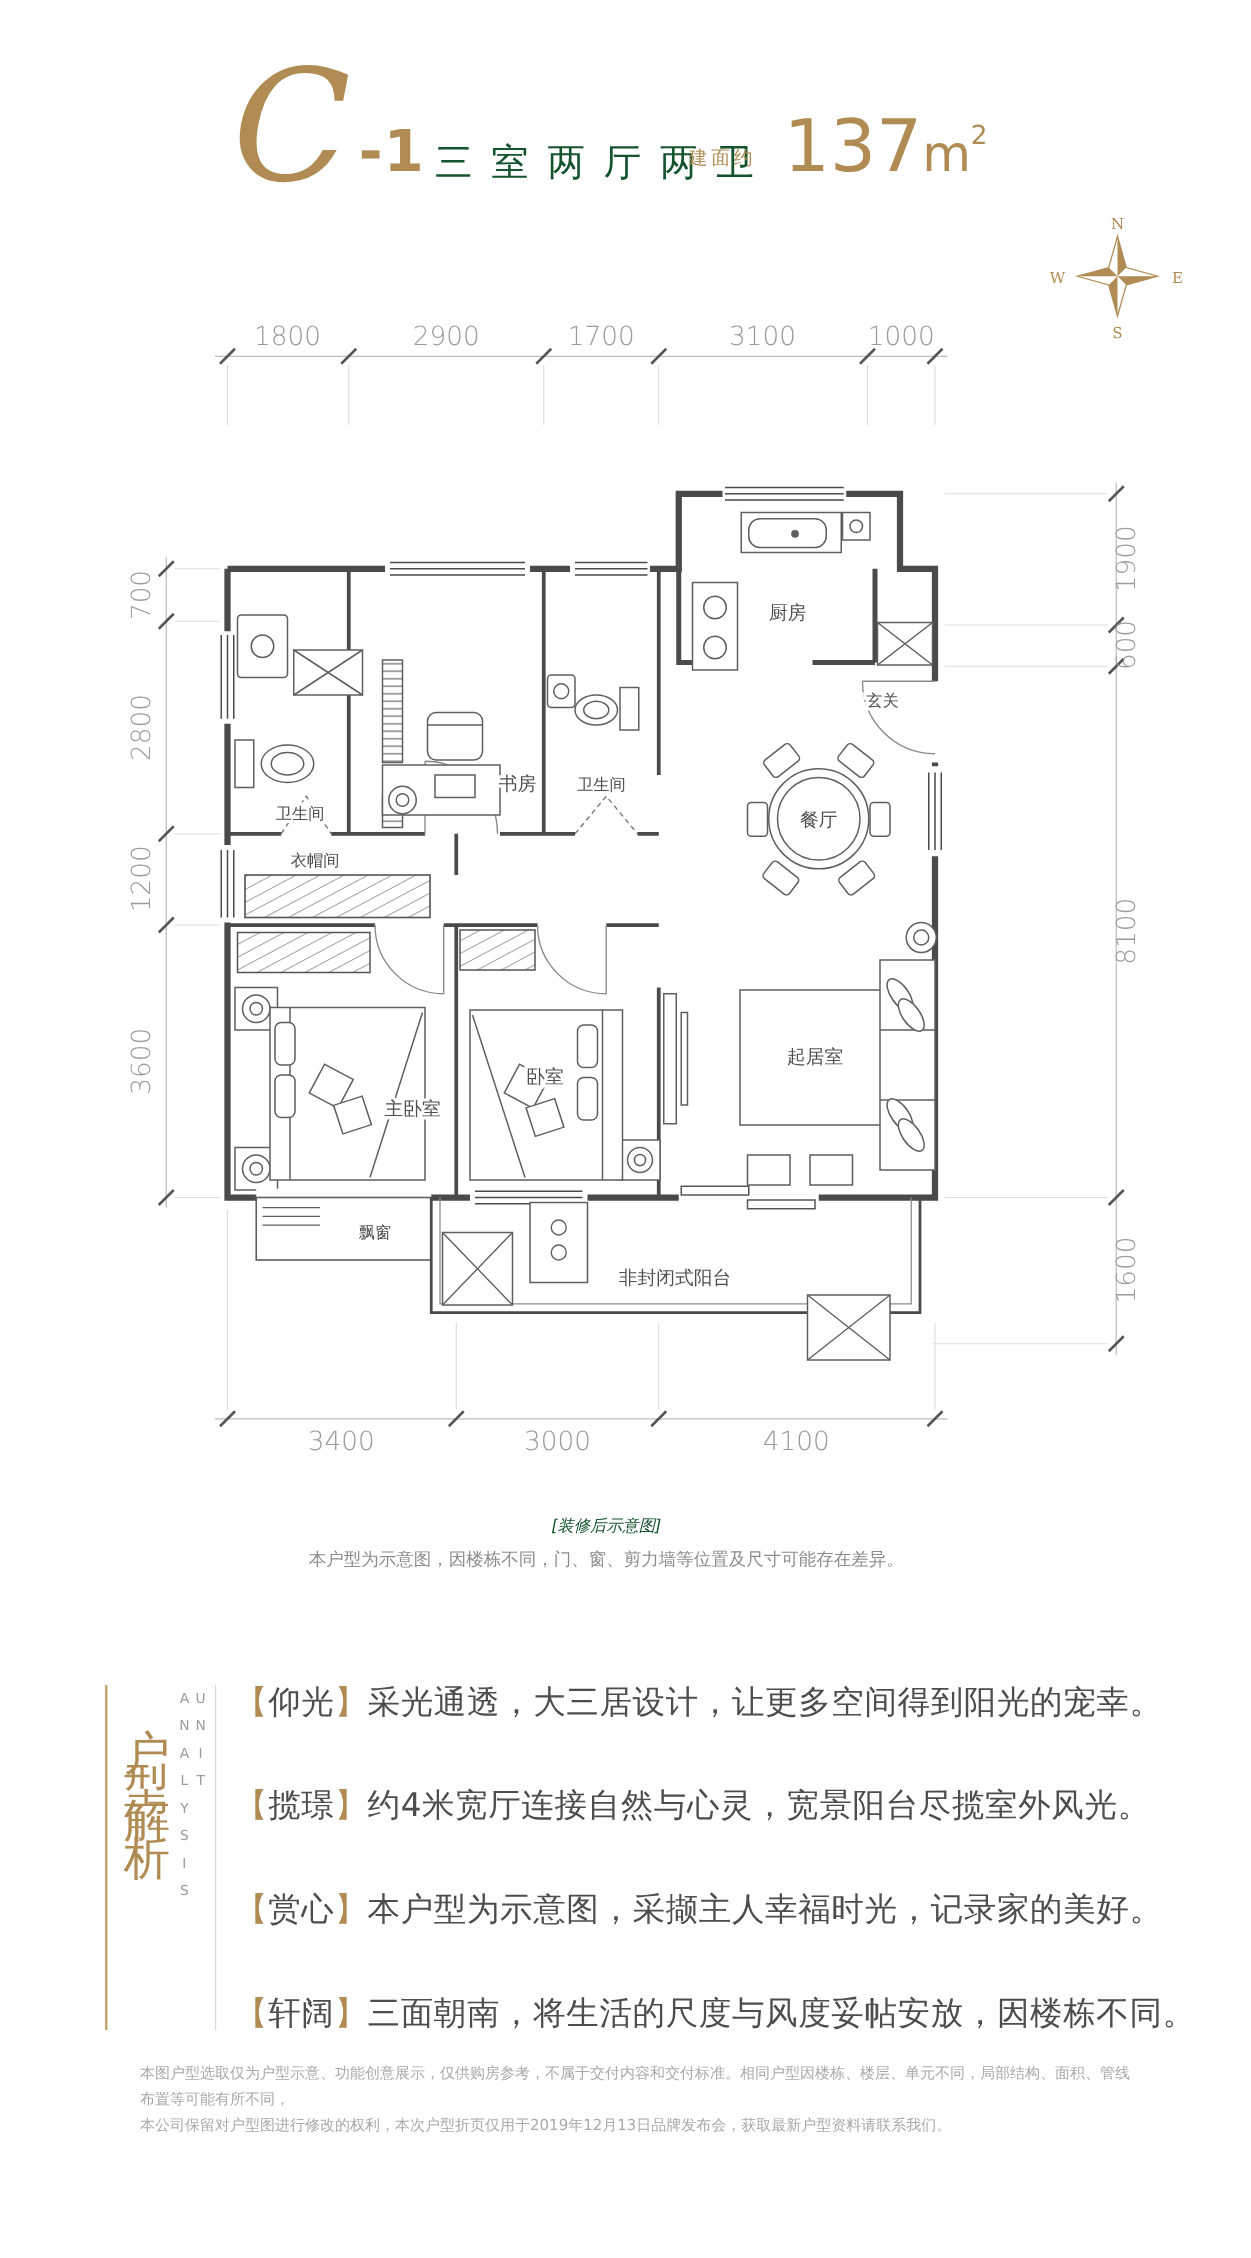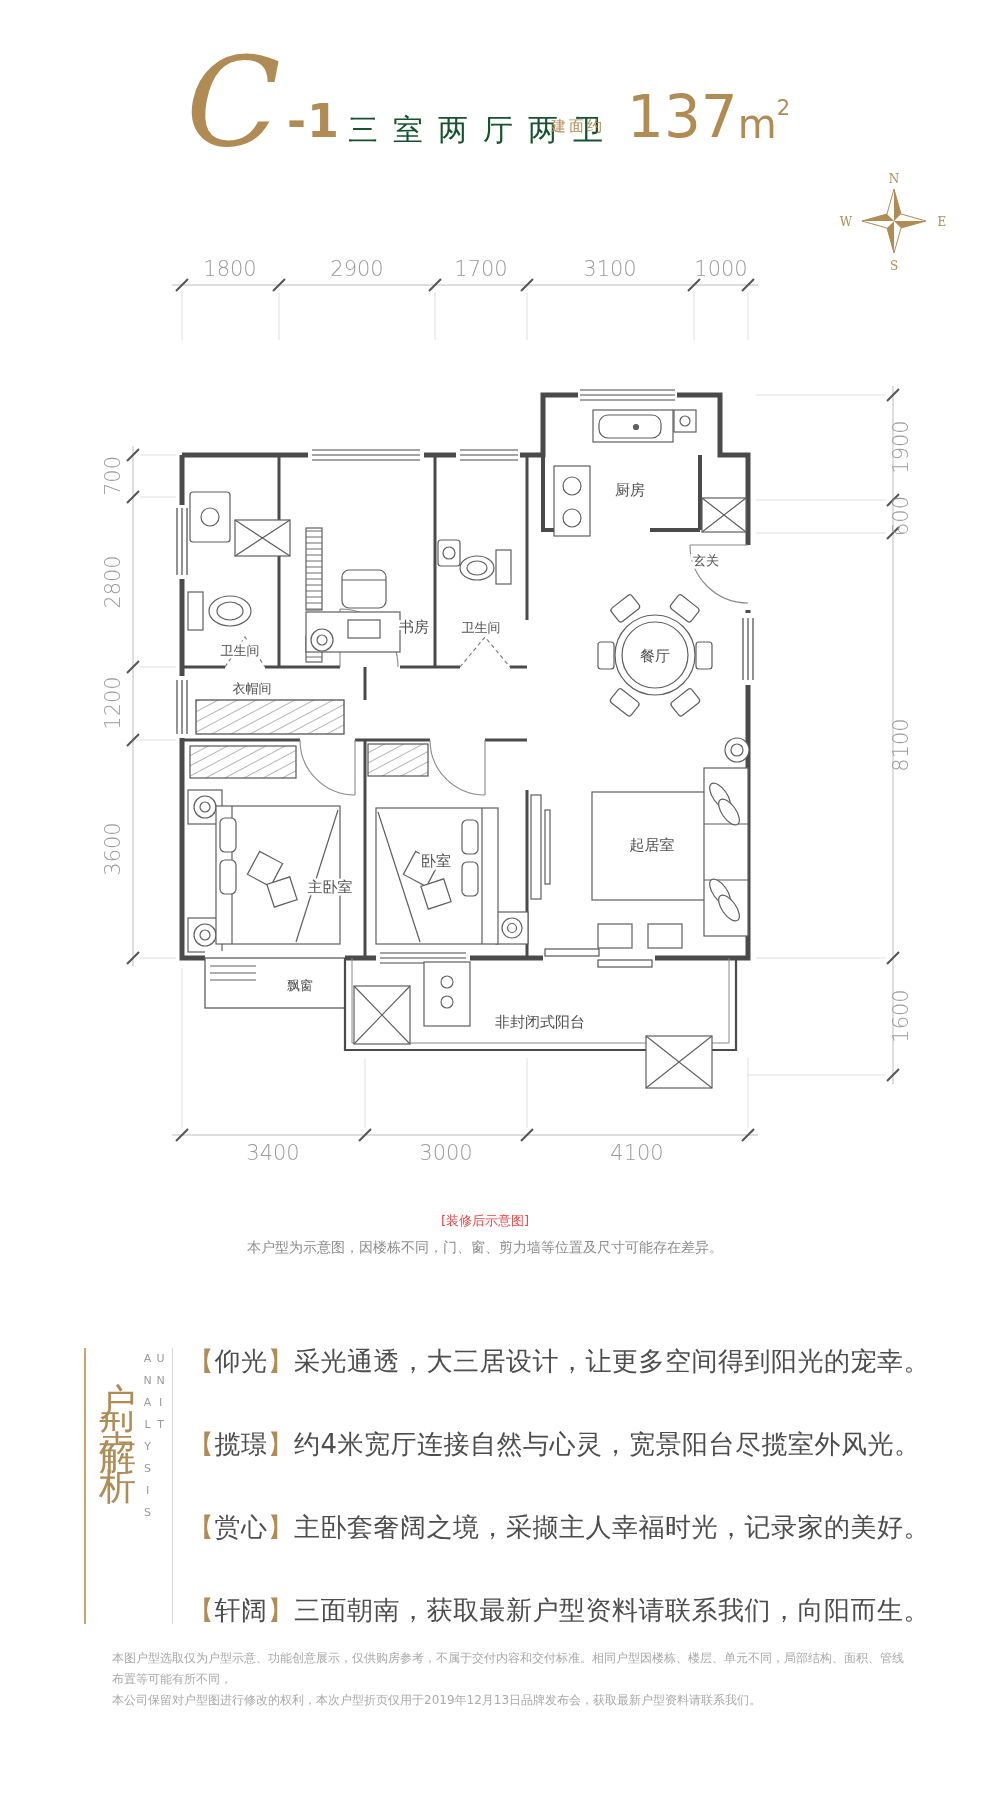--- a/index.html
+++ b/index.html
@@ -12,21 +12,21 @@
            font-style:italic; font-size:124px; line-height:1; color:#B18B54; }
   .unit-num { left:287px; top:94px; font-size:46px; font-weight:600; color:#B18B54; letter-spacing:1px; }
   .layout-name { left:348px; top:110px; font-size:30px; color:#14532d; letter-spacing:15px; font-weight:400; }
   .area-wrap { left:551px; top:88px; display:flex; align-items:flex-end; color:#B18B54; }
   .area-prefix { font-size:15px; padding-bottom:10px; letter-spacing:3px; }
   .area-value { font-size:58px; font-weight:500; line-height:1; margin-left:22px; }
   .area-unit { font-size:40px; line-height:1; padding-bottom:2px; }
   .area-sup { font-size:21px; position:relative; top:-26px; }
 
   
-  .note-caption { left:0; top:1212px; width:970px; text-align:center; font-size:13px; color:#ef4444; }
+  .note-caption { left:0; top:1212px; width:970px; text-align:center; font-size:13px; color:#14532d;font-style:italic; }
   .note-disclaimer { left:0; top:1239px; width:970px; text-align:center; font-size:14px; color:#8c8c8c; }
 
   
   .v-gold-line { left:84px; top:1348px; width:2px; height:276px; background:#C8A76F; }
   .v-title { left:92px; top:1352px; height:272px; writing-mode:vertical-rl; text-orientation:upright;
              font-size:37px; color:#B18B54; letter-spacing:29px; font-weight:500; }
   .v-sub { left:141px; top:1352px; height:272px; writing-mode:vertical-rl; text-orientation:upright;
            font-size:11px; color:#9b9b9b; letter-spacing:9px; }
   .v-gray-line { left:172px; top:1348px; width:1px; height:276px; background:#d8d8d8; }
   .bullets { left:188px; top:1344px; height:284px; width:760px; display:flex; flex-direction:column;
@@ -306,24 +306,24 @@
   <div class="abs v-gray-line"></div>
 
   <div class="abs bullets">
     <div class="bullet">
       <span class="br">【</span><span class="kw">仰光</span><span class="br">】</span><span class="tx">采光通透，大三居设计，让更多空间得到阳光的宠幸。</span>
     </div>
     <div class="bullet">
       <span class="br">【</span><span class="kw">揽璟</span><span class="br">】</span><span class="tx">约4米宽厅连接自然与心灵，宽景阳台尽揽室外风光。</span>
     </div>
     <div class="bullet">
-      <span class="br">【</span><span class="kw">赏心</span><span class="br">】</span><span class="tx">主卧套奢阔之境，采撷主人幸福时光，记录家的美好。</span>
+      <span class="br">【</span><span class="kw">赏心</span><span class="br">】</span><span class="tx">本户型为示意图，采撷主人幸福时光，记录家的美好。</span>
     </div>
     <div class="bullet">
-      <span class="br">【</span><span class="kw">轩阔</span><span class="br">】</span><span class="tx">三面朝南，获取最新户型资料请联系我们，向阳而生。</span>
+      <span class="br">【</span><span class="kw">轩阔</span><span class="br">】</span><span class="tx">三面朝南，将生活的尺度与风度妥帖安放，因楼栋不同。</span>
     </div>
   </div>
 
   <div class="abs footer">
     <div>本图户型选取仅为户型示意、功能创意展示，仅供购房参考，不属于交付内容和交付标准。相同户型因楼栋、楼层、单元不同，局部结构、面积、管线布置等可能有所不同，</div>
     <div>本公司保留对户型图进行修改的权利，本次户型折页仅用于2019年12月13日品牌发布会，获取最新户型资料请联系我们。</div>
   </div>
 
 </div>
 

